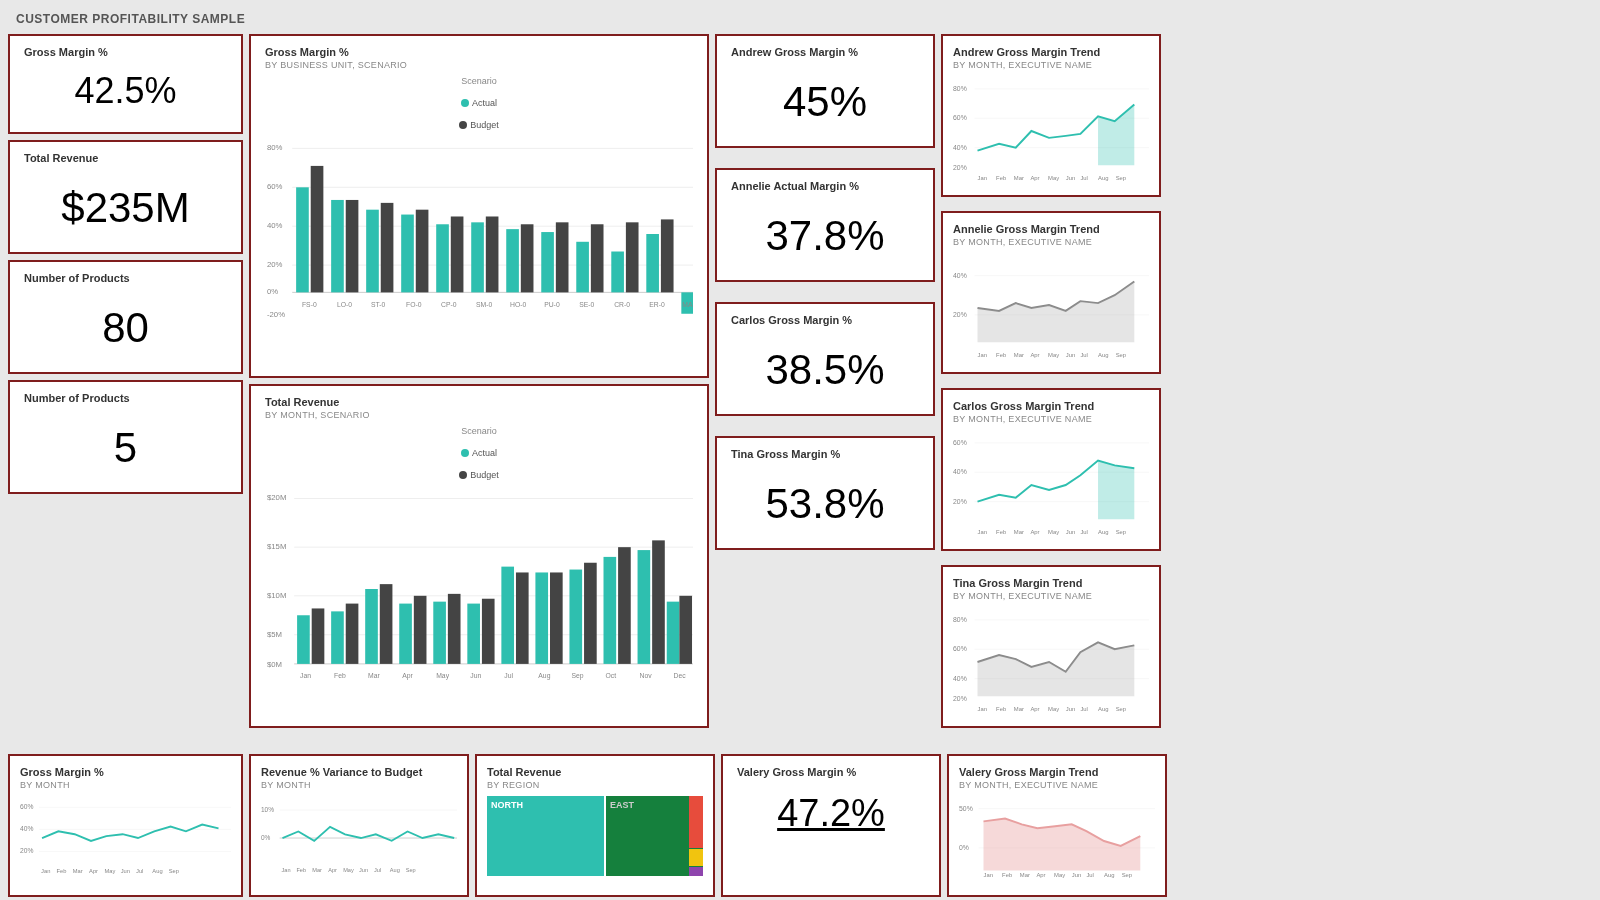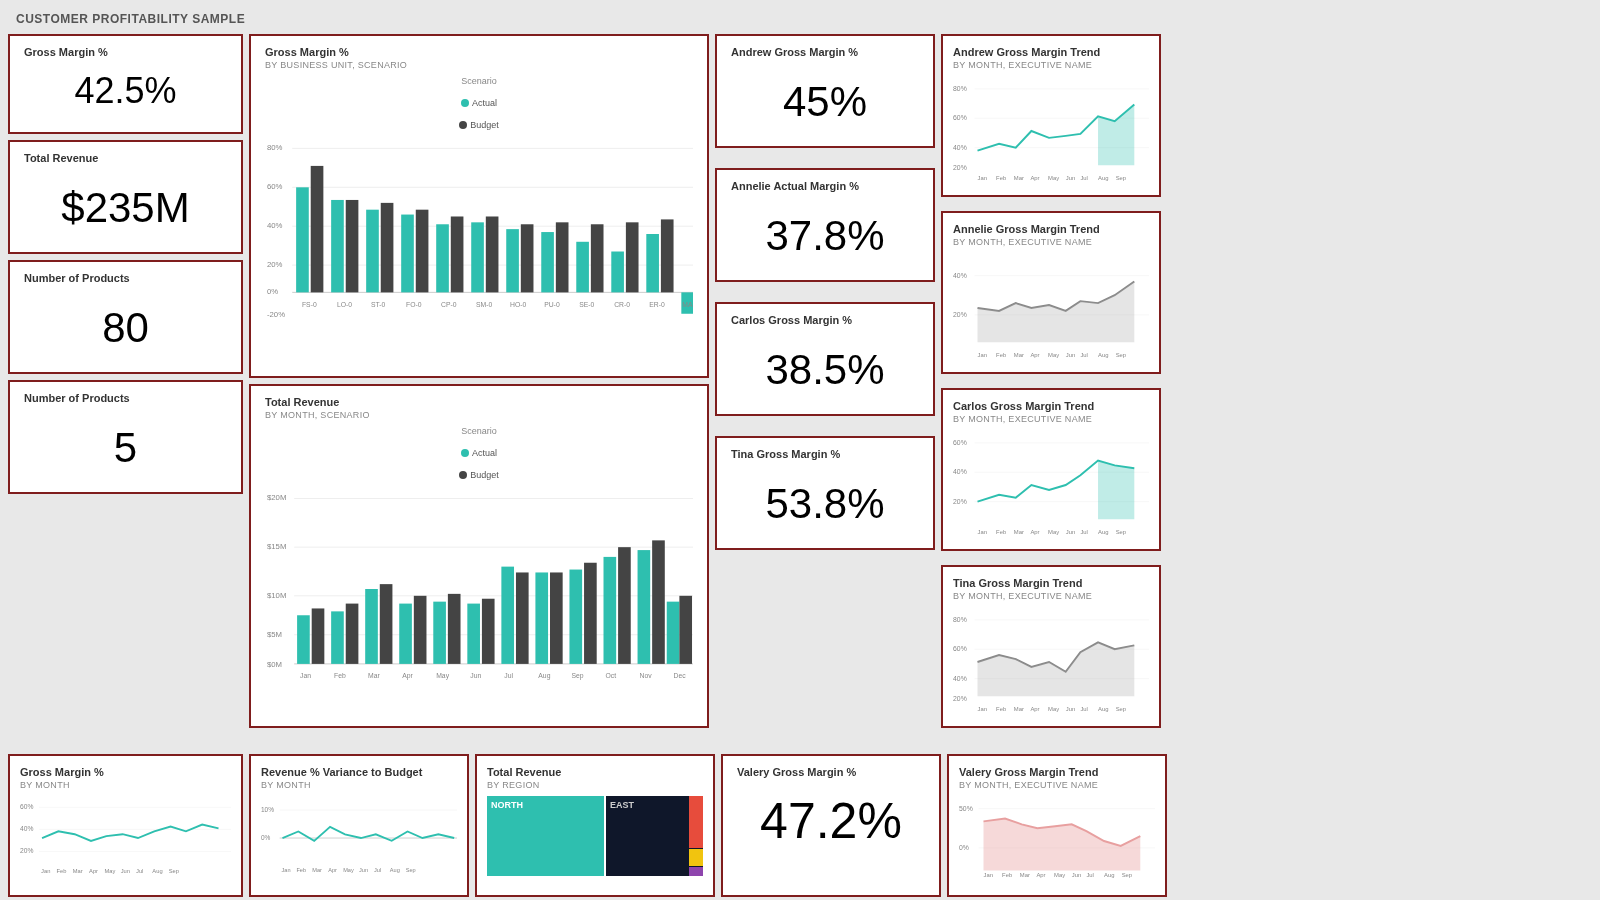--- a/index.html
+++ b/index.html
@@ -453,35 +453,35 @@
   </div>
 
   <div class="card" style="padding:10px;">
     <div class="card-title">Total Revenue</div>
     <div class="card-subtitle">BY REGION</div>
 
     <div style="display:flex;height:80px;margin-top:4px;gap:2px;">
       <div style="background:#2ebfaf;flex:2.2;display:flex;align-items:flex-start;padding:4px;">
         <span style="font-size:9px;color:#fff;font-weight:600;">NORTH</span>
       </div>
-      <div style="background:#0f172a;flex:1.8;display:flex;flex-direction:column;justify-content:flex-start;padding:4px;position:relative;">
+      <div style="background:#15803d;flex:1.8;display:flex;flex-direction:column;justify-content:flex-start;padding:4px;position:relative;">
         <span style="font-size:9px;color:#ccc;font-weight:600;">EAST</span>
 
         <div style="position:absolute;right:0;top:0;bottom:0;width:14px;display:flex;flex-direction:column;gap:1px;">
           <div style="background:#e74c3c;flex:3;"></div>
           <div style="background:#f1c40f;flex:1;"></div>
           <div style="background:#8e44ad;flex:0.5;"></div>
         </div>
       </div>
     </div>
   </div>
 
   <div class="card">
     <div class="card-title">Valery Gross Margin %</div>
-    <div class="big-number" style="font-size:50px;padding:12px 0;">47.2%</div>
+    <div class="big-number" style="font-size:38px;padding:12px 0;text-decoration:underline;">47.2%</div>
   </div>
 
   <div class="card trend-card">
     <div class="card-title">Valery Gross Margin Trend</div>
     <div class="card-subtitle">BY MONTH, EXECUTIVE NAME</div>
     <svg width="100%" height="90" viewBox="0 0 200 90">
       <text x="0" y="14" font-size="7" fill="#888">50%</text>
       <text x="0" y="54" font-size="7" fill="#888">0%</text>
       <line x1="20" y1="12" x2="200" y2="12" stroke="#eee" stroke-width="0.5"></line>
       <line x1="20" y1="52" x2="200" y2="52" stroke="#eee" stroke-width="0.5"></line>

